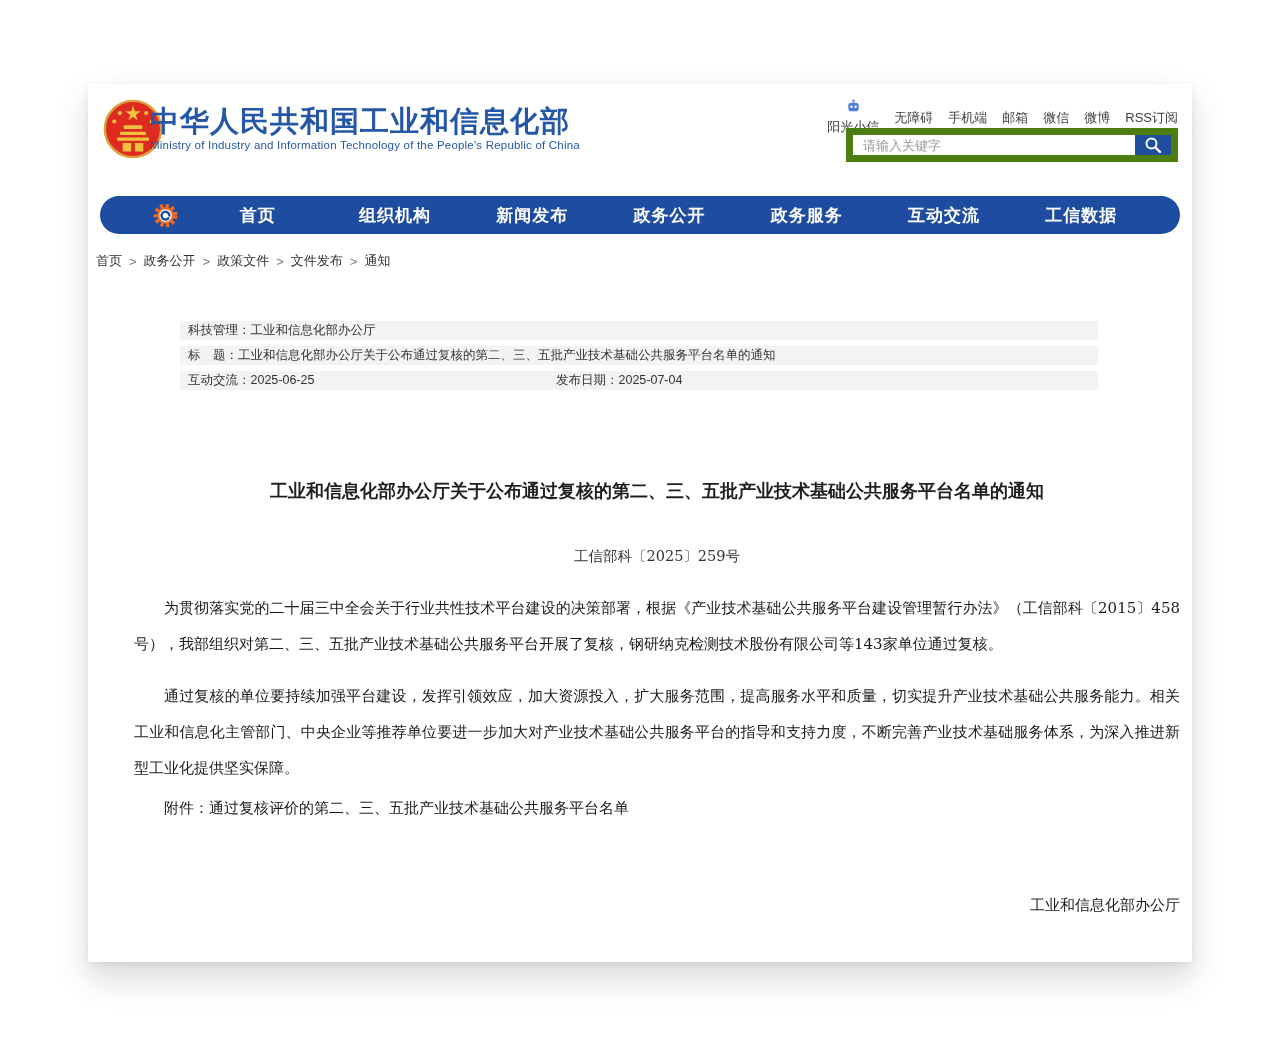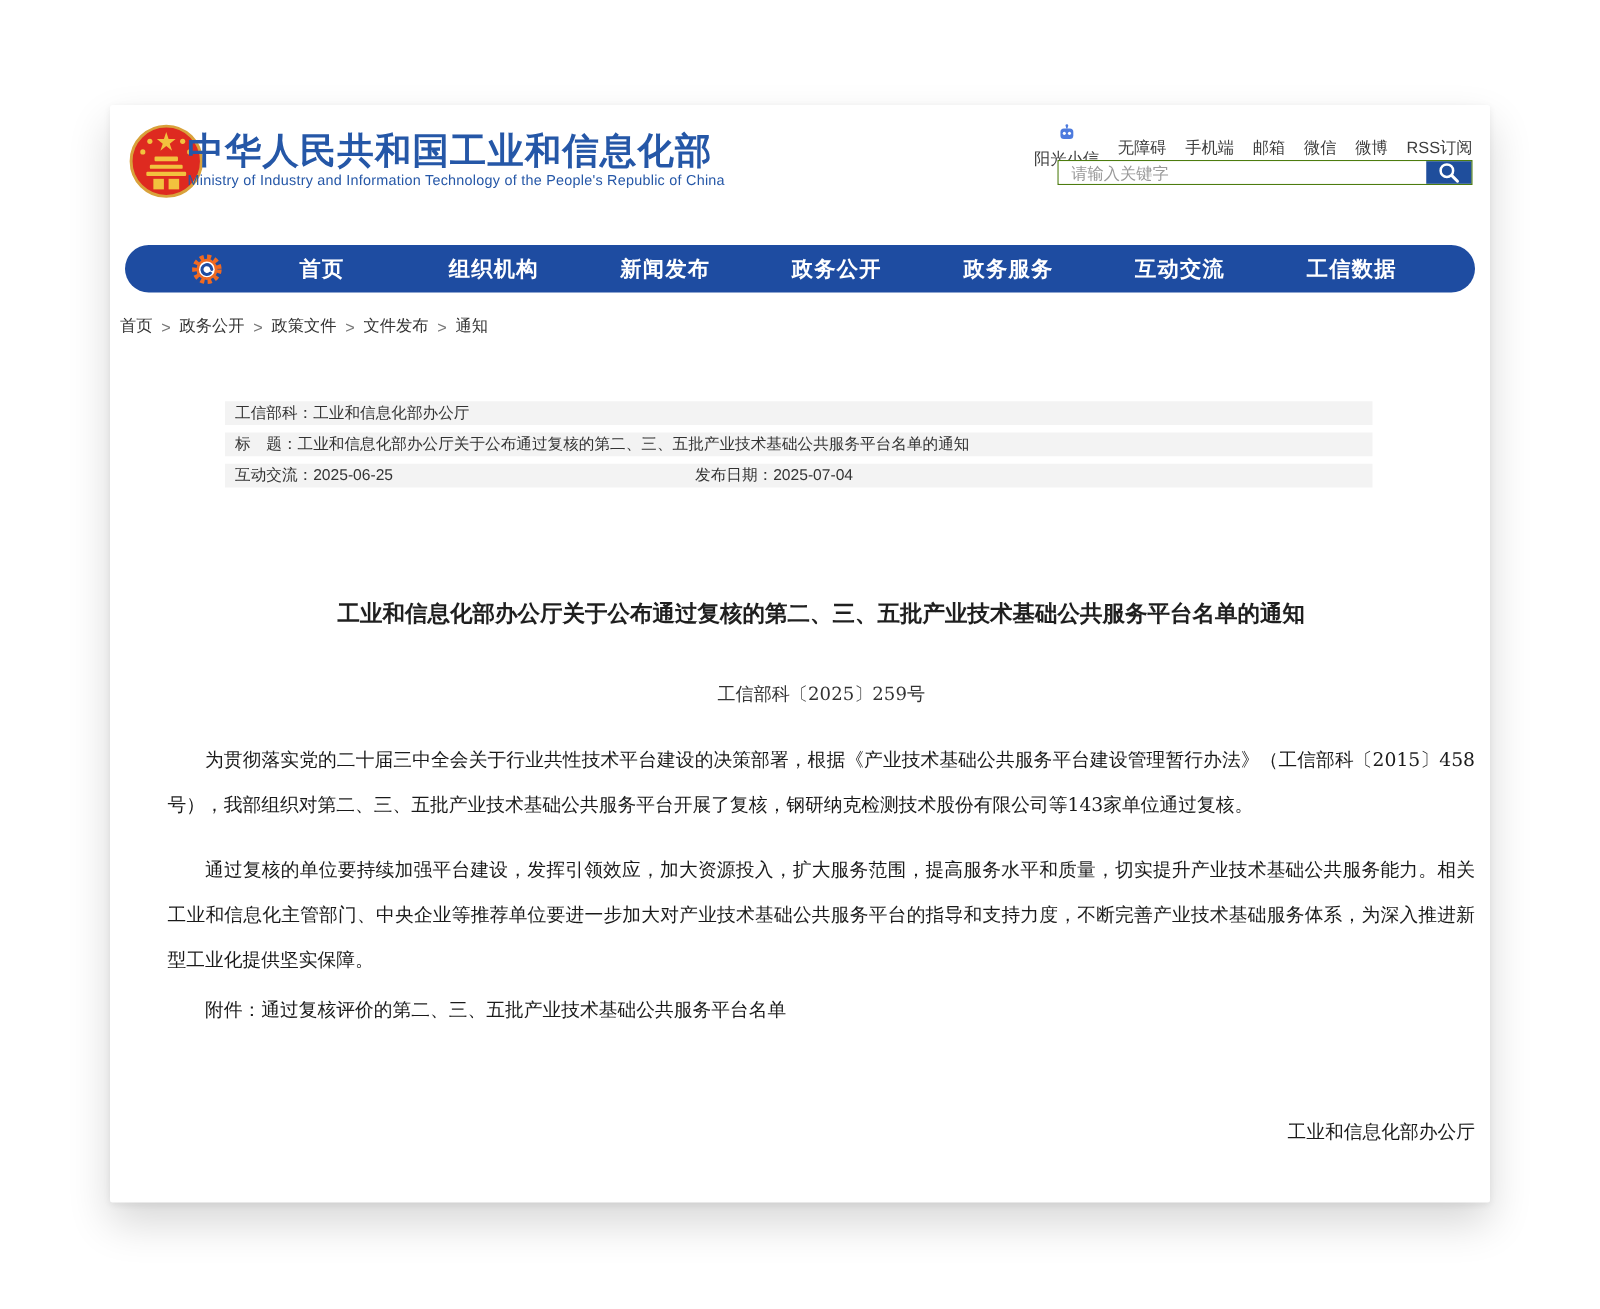--- a/index.html
+++ b/index.html
@@ -14,22 +14,22 @@
   .emblem { position:absolute; left:15px; top:15px; width:60px; height:60px; }
   .head-titles { position:absolute; left:62px; top:21px; }
   .ministry-cn { font-size:29px; font-weight:700; color:#2557A7; letter-spacing:1px; line-height:32px; }
   .ministry-en { font-size:11.5px; color:#2557A7; margin-top:2px; letter-spacing:.2px; }
 
   .quick-links { position:absolute; right:14px; top:15px; display:flex; align-items:center;
                  gap:15px; font-size:13px; color:#3d3d3d; }
   .quick-link { display:flex; align-items:center; gap:4px; cursor:pointer; white-space:nowrap;flex-direction:column; }
   .robot-ico { width:15px; height:15px; display:inline-block; }
 
-  .searchbar { position:absolute; right:14px; top:44px; width:332px; height:20px;
-               border:1px solid #4d7c0f; display:flex; background:#fff; }
+  .searchbar { position:absolute; right:14px; top:44px; width:332px; height:34px;
+               border:7px solid #4d7c0f; display:flex; background:#fff; }
   .search-input { flex:1; border:0; outline:none; padding:0 10px; font-size:13px; color:#333;
                   font-family:"Liberation Sans", sans-serif; }
   .search-input::placeholder { color:#9a9a9a; }
   .search-btn { width:36px; height:100%; background:#1F4E9C; border:0; display:flex;
                 align-items:center; justify-content:center; cursor:pointer; }
 
   
   .nav { position:absolute; left:12px; right:12px; top:112px; height:38px;
          background:#1E4CA1; border-radius:19px; display:flex; align-items:center;
          color:#fff; padding:0 30px; }
@@ -154,21 +154,21 @@
       <span class="crumb">政策文件</span>
       <span class="crumb-sep">&gt;</span>
       <span class="crumb">文件发布</span>
       <span class="crumb-sep">&gt;</span>
       <span class="crumb">通知</span>
     </div>
 
     <div class="meta">
       <div class="meta-row">
         <span class="meta-cell">
-          <span class="meta-label">工信部科：</span><span class="meta-value">工业和信息化部办公厅</span>
+          <span class="meta-label">科技管理：</span><span class="meta-value">工业和信息化部办公厅</span>
         </span>
       </div>
       <div class="meta-row">
         <span class="meta-cell">
           <span class="meta-label">标　题：</span><span class="meta-value">工业和信息化部办公厅关于公布通过复核的第二、三、五批产业技术基础公共服务平台名单的通知</span>
         </span>
       </div>
       <div class="meta-row">
         <span class="meta-cell first-col">
           <span class="meta-label">互动交流：</span><span class="meta-value">2025-06-25</span>

